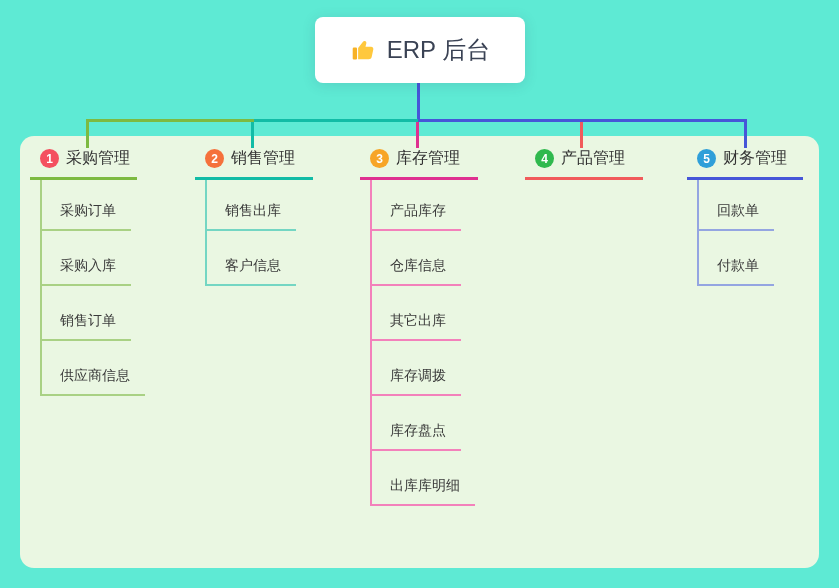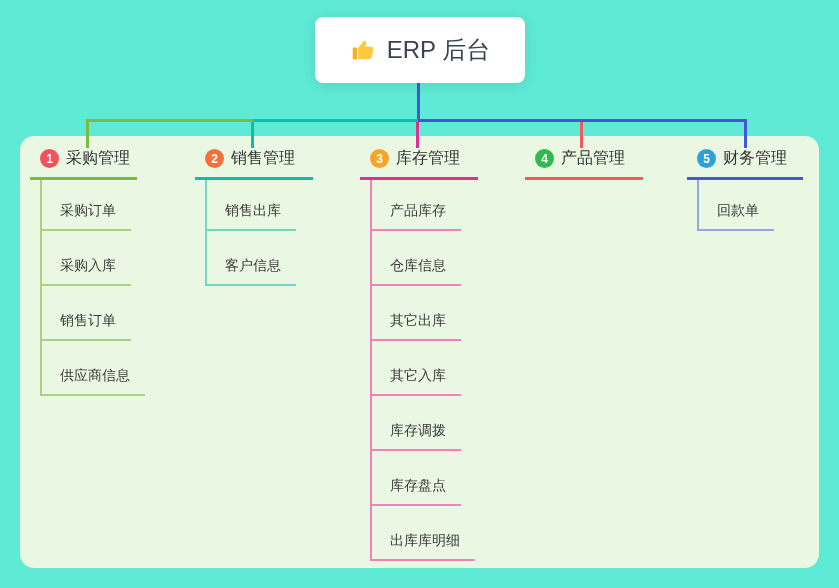--- a/index.html
+++ b/index.html
@@ -181,23 +181,20 @@
           <div class="child">
             <span class="child-label">产品库存</span>
           </div>
           <div class="child">
             <span class="child-label">仓库信息</span>
           </div>
           <div class="child">
             <span class="child-label">其它出库</span>
           </div>
           <div class="child">
-            <span class="child-label">其它入库</span>
-          </div>
-          <div class="child">
             <span class="child-label">库存调拨</span>
           </div>
           <div class="child">
             <span class="child-label">库存盘点</span>
           </div>
           <div class="child">
             <span class="child-label">出库库明细</span>
           </div>
         </div>
       </div>
@@ -209,16 +206,19 @@
       </div>
       <div class="branch" style="left: 687px; --c: #4656d8; --lc: #94a5e1; --b: #2f9fd9;">
         <div class="hdr" style="width: 116px;">
           <span class="badge">5</span>
           <span class="hdr-title">财务管理</span>
         </div>
         <div class="children">
           <div class="child">
             <span class="child-label">回款单</span>
           </div>
+          <div class="child">
+            <span class="child-label">付款单</span>
+          </div>
         </div>
       </div>
     </div>
 </div>
 
 </body></html>

